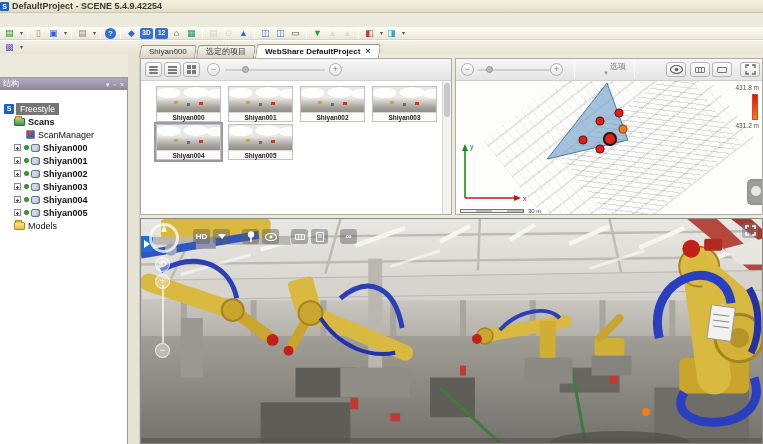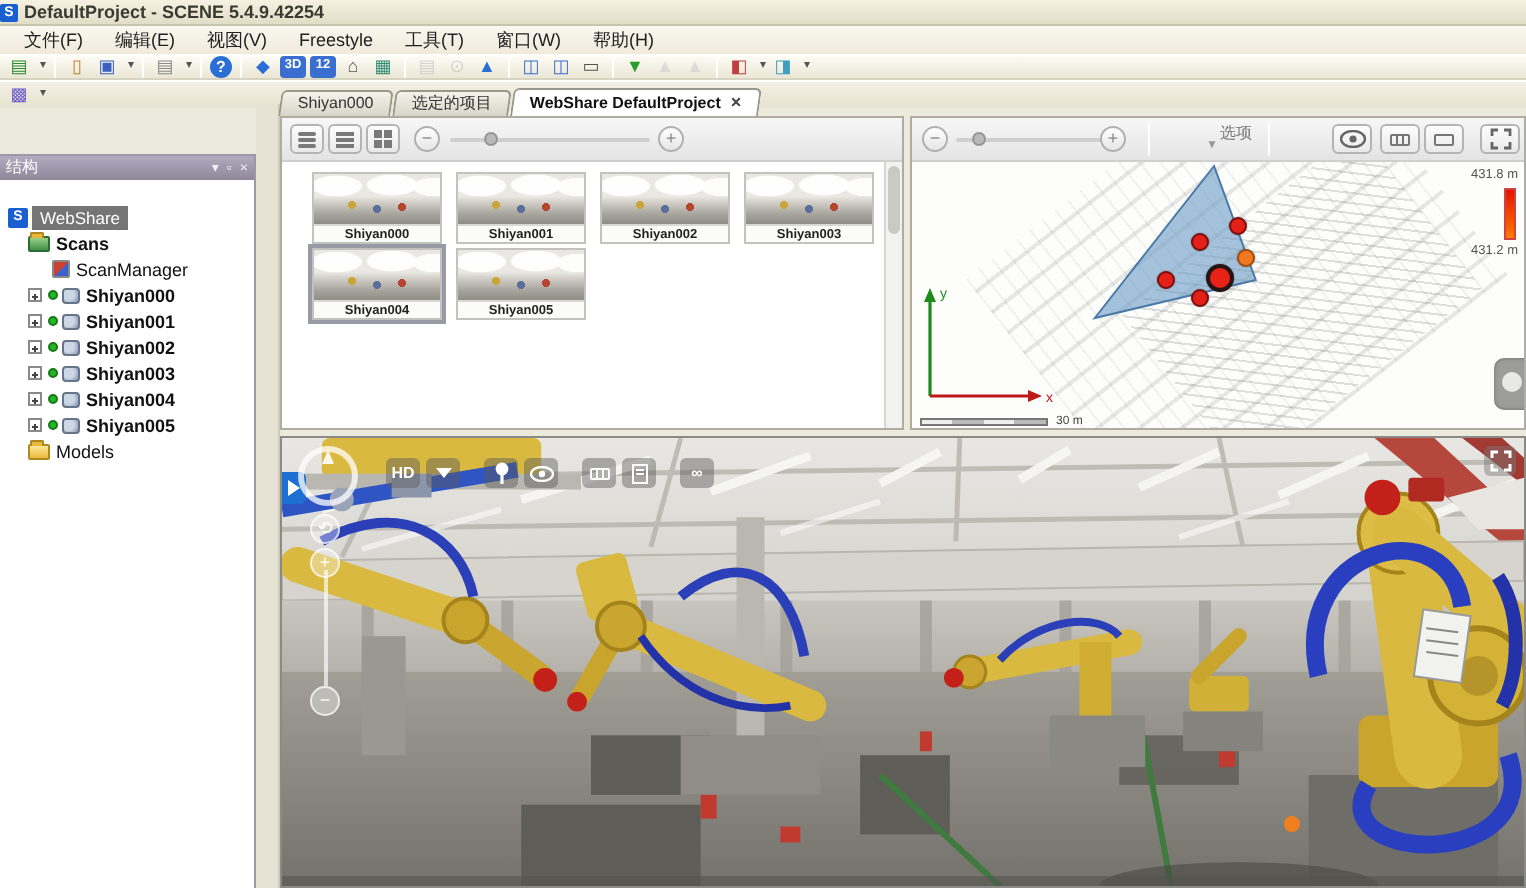--- a/index.html
+++ b/index.html
@@ -176,29 +176,20 @@
 </head>
 <body>
 
 <div id="app">
 
   <div class="titlebar">
     <span class="appicon">S</span>
     <span class="apptitle">DefaultProject - SCENE 5.4.9.42254</span>
   </div>
 
-  <div class="menubar">
-      <span class="menu-item">文件(F)</span>
-      <span class="menu-item">编辑(E)</span>
-      <span class="menu-item">视图(V)</span>
-      <span class="menu-item">Freestyle</span>
-      <span class="menu-item">工具(T)</span>
-      <span class="menu-item">窗口(W)</span>
-      <span class="menu-item">帮助(H)</span>
-    </div>
 
   <div class="toolbar toolbar1">
       <span class="tbico caret" data-glyph="▤" style="color: rgb(43, 138, 43);"></span>
       <span class="tbico sep"></span>
       <span class="tbico" data-glyph="▯" style="color: rgb(199, 127, 40);"></span>
       <span class="tbico caret" data-glyph="▣" style="color: rgb(58, 95, 192);"></span>
       <span class="tbico sep"></span>
       <span class="tbico caret" data-glyph="▤" style="color: rgb(138, 138, 138);"></span>
       <span class="tbico sep"></span>
       <span class="tbico round" style="color: rgb(255, 255, 255); background: rgb(42, 111, 214);">?</span>
@@ -231,21 +222,21 @@
   <div class="sidebar">
     <div class="sidebar-header">
       <span class="sh-title">结构</span>
       <span class="sh-btn">▾</span>
       <span class="sh-btn">▫</span>
       <span class="sh-btn">×</span>
     </div>
     <div class="tree">
       <div class="trow" style="left:4px; top:12px;">
         <span class="wsicon">S</span>
-        <span class="wslabel">WebShare</span>
+        <span class="wslabel">Freestyle</span>
       </div>
       <div class="trow" style="left:14px; top:25px;">
         <span class="folder scansf"></span>
         <span class="bold">Scans</span>
       </div>
       <div class="trow" style="left:26px; top:38px;">
         <span class="smicon"></span>
         <span>ScanManager</span>
       </div>
       <div class="trow" style="left:14px; top:51px;">

